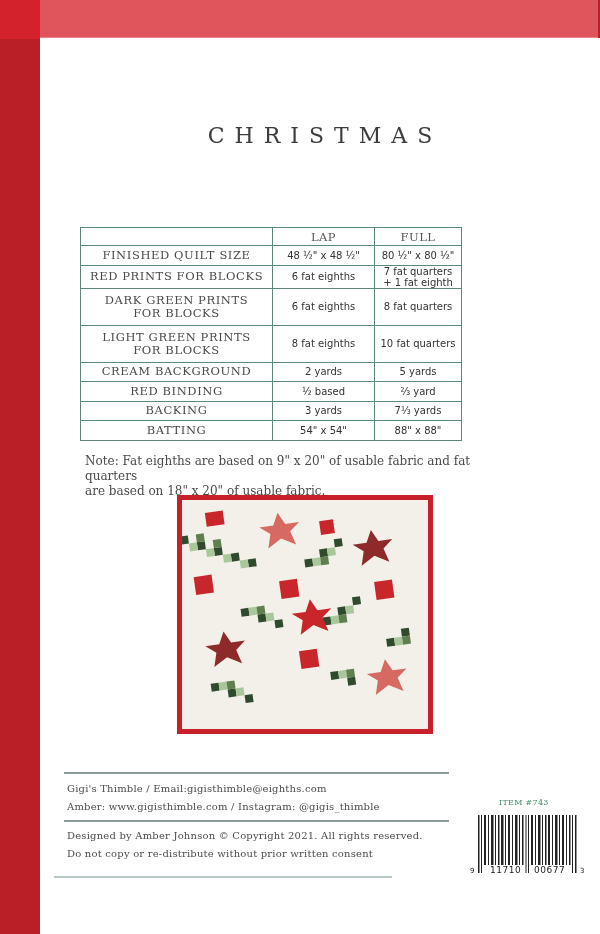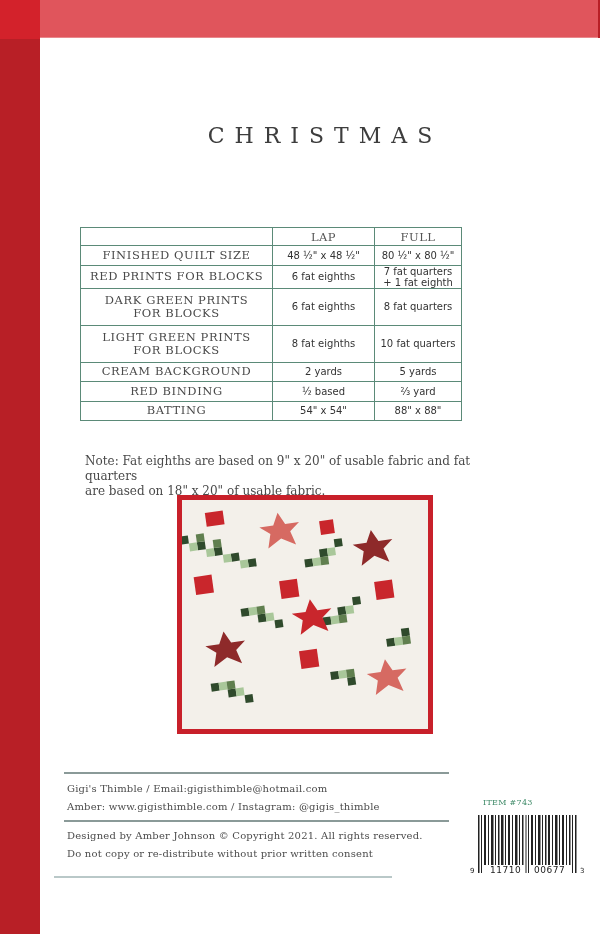--- a/index.html
+++ b/index.html
@@ -30,21 +30,21 @@
             font-size: 12px; line-height: 15px; color: #4a4a4a; }
 
     .quilt { position: absolute; left: 177px; top: 495px; width: 256px; height: 239px;
              border: 5px solid #c8202a; background: #f4f1ec; overflow: hidden; }
     .quilt svg { display: block; width: 100%; height: 100%; }
 
     .rule { position: absolute; height: 1.5px; background: #8a9a98; }
     .contact { position: absolute; left: 67px; top: 780px; font-family: "DejaVu Serif", serif; font-size: 10px; line-height: 18px; color: #4b4b4b; letter-spacing: 0.2px; }
     .designer { position: absolute; left: 67px; top: 827px; font-family: "DejaVu Serif", serif; font-size: 10px; line-height: 18px; color: #4b4b4b; letter-spacing: 0.2px; }
 
-    .item { position: absolute; left: 483px; top: 798px; font-family: "DejaVu Serif", serif; font-size: 8px; color: #3f8a68; letter-spacing: 0.3px; }
+    .item { position: absolute; left: 499px; top: 798px; font-family: "DejaVu Serif", serif; font-size: 8px; color: #3f8a68; letter-spacing: 0.3px; }
     .barcode { position: absolute; left: 470px; top: 815px; width: 118px; height: 60px; }
     .barcode svg { display: block; }
   </style>
 </head>
 <body>
 
 <div class="left-band"></div>
 <div class="left-band-top"></div>
 <div class="top-band">
     <div class="top-band-edge"></div>
@@ -89,20 +89,25 @@
   </tr>
   <tr class="single">
     <td class="label">CREAM BACKGROUND</td>
     <td class="val lap">2 yards</td>
     <td class="val">5 yards</td>
   </tr>
   <tr class="single">
     <td class="label">RED BINDING</td>
     <td class="val lap">½ based</td>
     <td class="val">⅔ yard</td>
+  </tr>
+  <tr class="single">
+    <td class="label">BACKING</td>
+    <td class="val lap">3 yards</td>
+    <td class="val">7⅓ yards</td>
   </tr>
   <tr class="single">
     <td class="label">BATTING</td>
     <td class="val lap">54" x 54"</td>
     <td class="val">88" x 88"</td>
   </tr>
 </tbody>
   </table>
 
 <div class="note">
@@ -186,21 +191,21 @@
       </g>
       <g fill="#c9262c">
         <polygon points="130,100 136,112 150,112 140,120 144,134 130,126 116,134 120,120 110,112 124,112"></polygon>
       </g>
     </g>
   </svg>
 </div>
 
 <div class="rule" style="left:64px; top:772px; width:385px;"></div>
 <div class="contact">
-  <div>Gigi's Thimble / Email:gigisthimble@hotmail.com</div>
+  <div>Gigi's Thimble / Email:gigisthimble@eighths.com</div>
   <div>Amber: www.gigisthimble.com  / Instagram: @gigis_thimble</div>
 </div>
 <div class="rule" style="left:64px; top:820px; width:385px;"></div>
 <div class="designer">
   <div>Designed by Amber Johnson © Copyright 2021.  All rights reserved.</div>
   <div>Do not copy or re-distribute without prior written consent</div>
 </div>
 <div class="rule" style="left:54px; top:876px; width:338px; background:#b9c8c8;"></div>
 
 <div class="item">ITEM #743</div>

